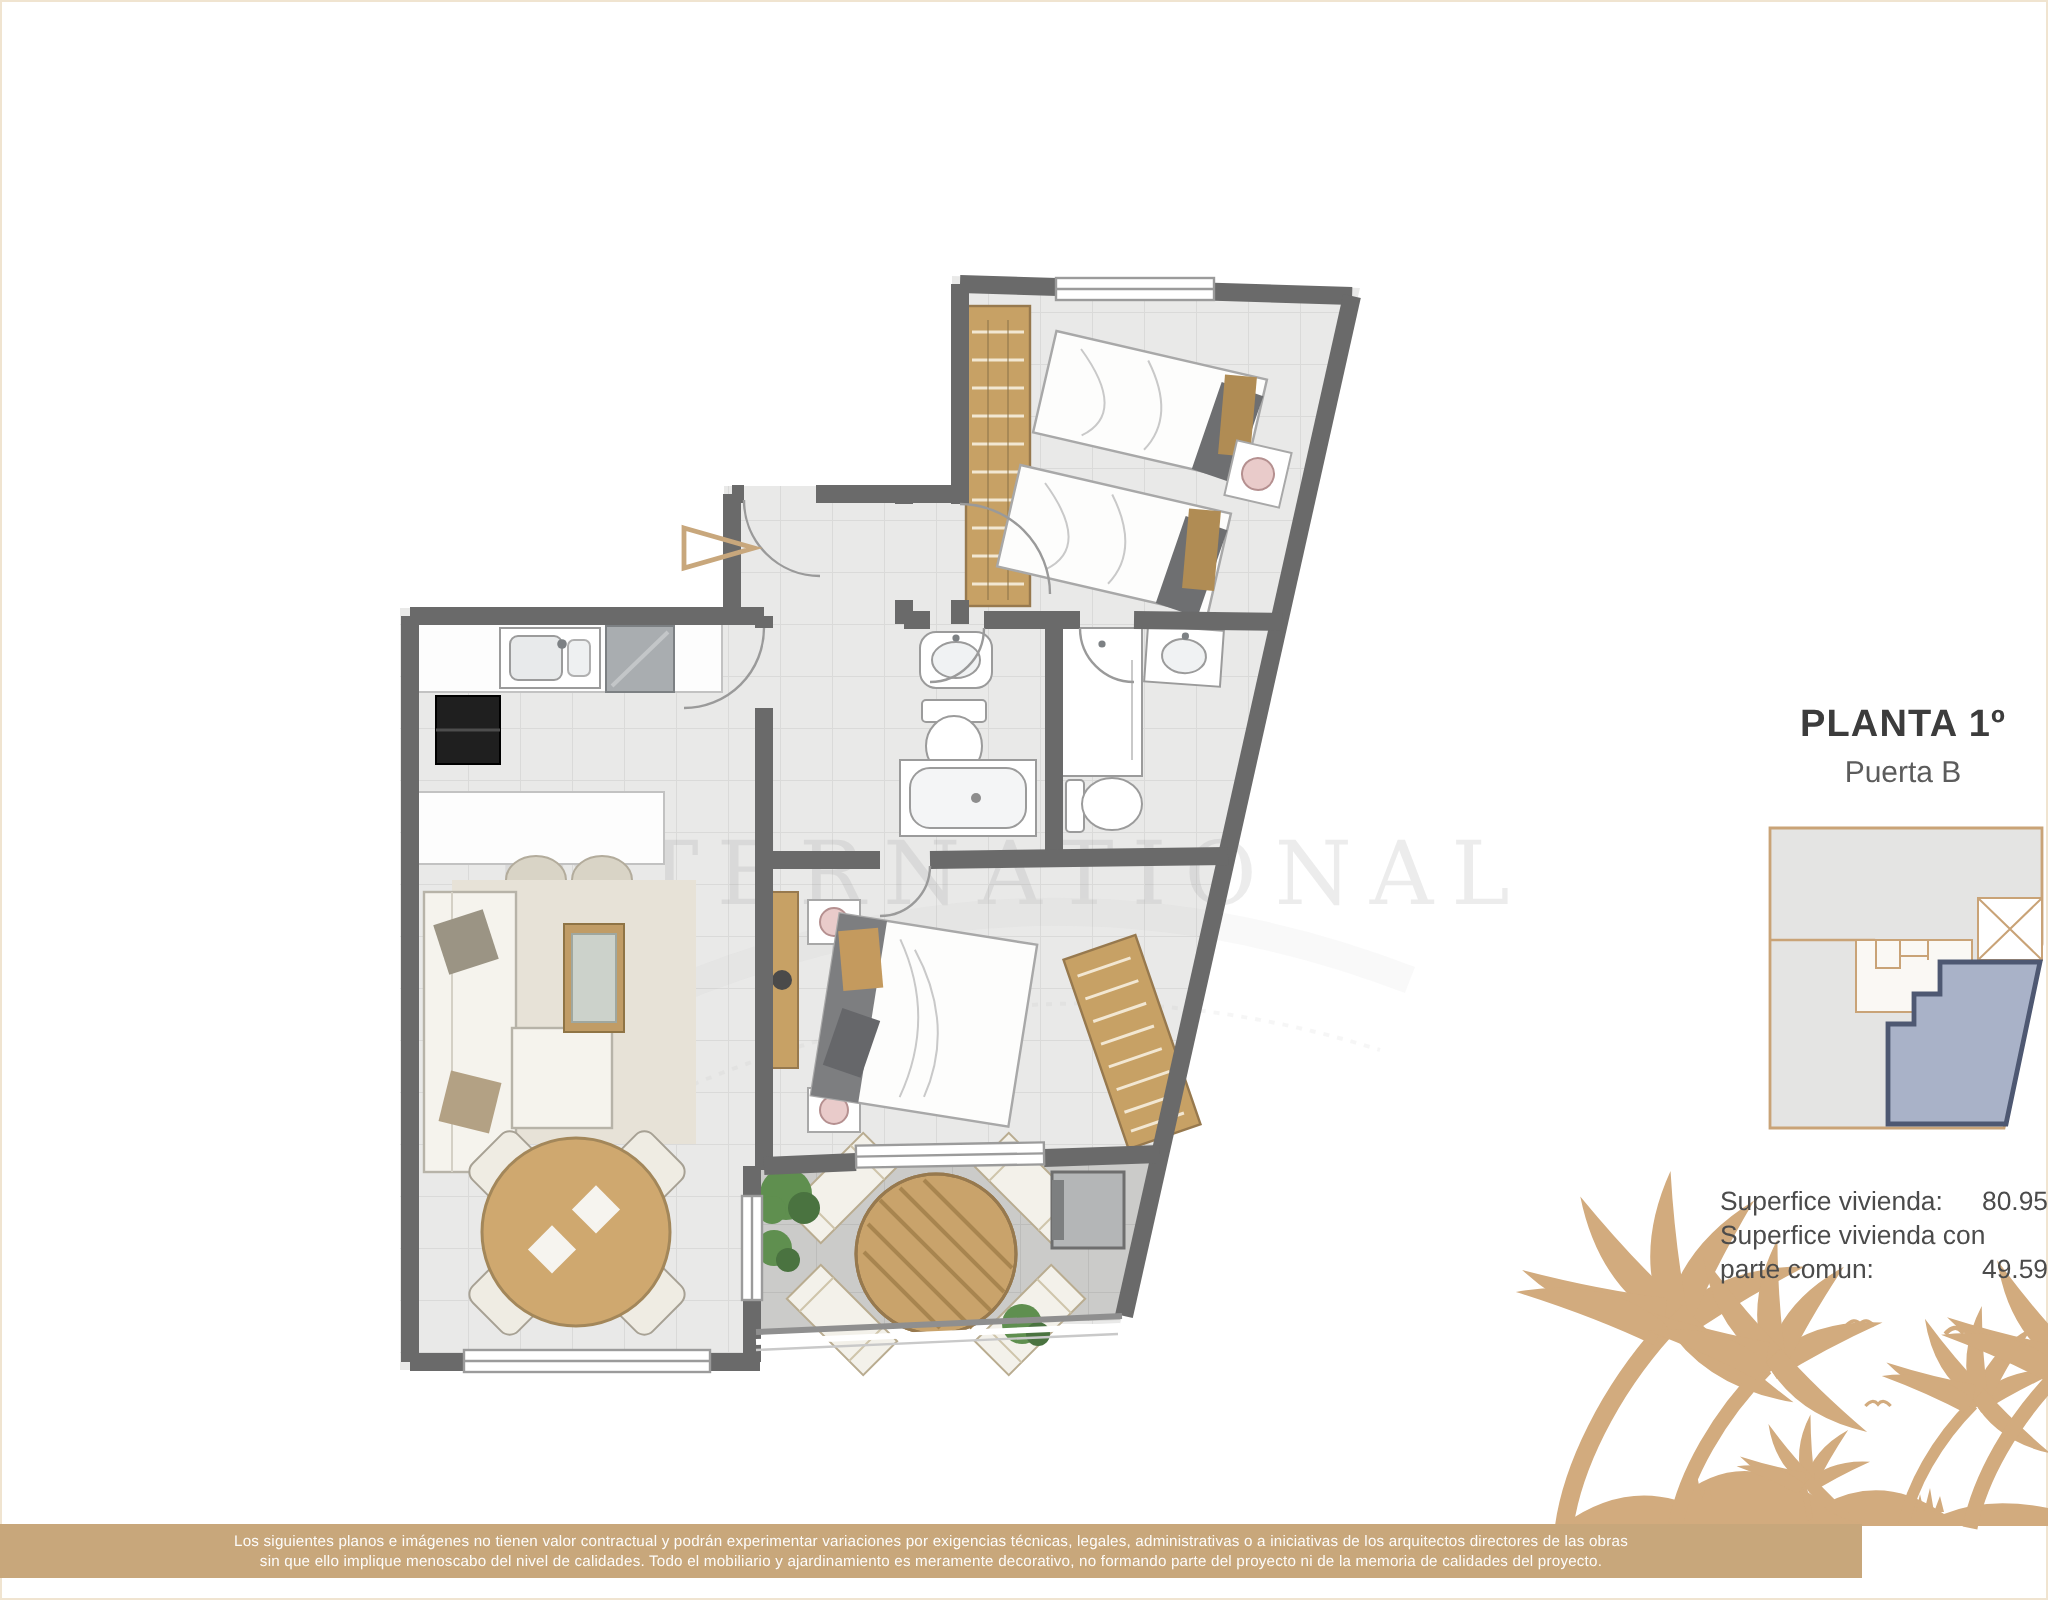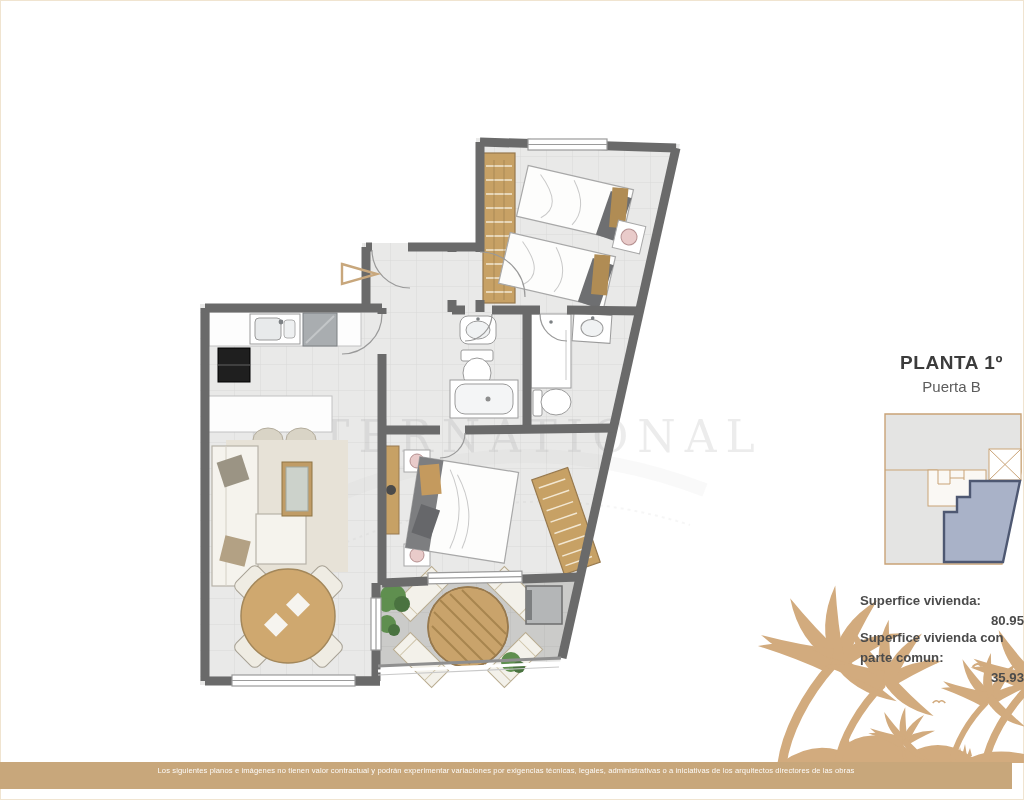--- a/index.html
+++ b/index.html
@@ -5,23 +5,23 @@
   html,body{margin:0;padding:0;background:#ffffff;}
   body{width:1024px;height:800px;position:relative;overflow:hidden;
        font-family:"Liberation Sans", sans-serif;}
   .frame{position:absolute;inset:0;border:1px solid #f0e4d0;pointer-events:none;}
   .plan-svg{position:absolute;left:0;top:0;}
   .plan-card{position:absolute;left:869px;top:352px;width:165px;text-align:center;}
   .plan-title{font-size:19px;font-weight:bold;letter-spacing:.6px;color:#3c3c3c;}
   .plan-subtitle{font-size:15px;color:#5c5c5c;margin-top:4px;}
   .area-block{position:absolute;left:860px;top:592px;width:164px;
               font-size:13.2px;color:#4b4b4b;line-height:17px;}
-  .area-row{display:flex;justify-content:space-between;font-weight:bold;}
-  .area-row .val{white-space:nowrap;margin-top:20px;}
-  .disclaimer{position:absolute;left:0;top:762px;width:1012px;height:27px;
+  .area-row{display:flex;justify-content:space-between;}
+  .area-row .val{white-space:nowrap;}
+  .disclaimer{position:absolute;left:0;top:762px;width:931px;height:27px;
               background:#c8a77b;color:rgba(255,255,255,.96);
               font-size:7.6px;line-height:9.6px;text-align:center;
               padding-top:4px;box-sizing:border-box;letter-spacing:.1px;}
 </style>
 </head>
 <body>
 
 <div class="frame"></div>
 
 <svg class="plan-svg" width="1024" height="800" viewBox="0 0 1024 800">
@@ -312,19 +312,20 @@
   <div class="area-row">
     <span>Superfice vivienda:</span>
     <span class="val">80.95</span>
   </div>
   <div class="area-row">
     <span>Superfice vivienda con</span>
     <span class="val"></span>
   </div>
   <div class="area-row">
     <span>parte comun:</span>
-    <span class="val">35.93</span>
+    <span class="val">49.59</span>
   </div>
 </div>
 
 <div class="disclaimer">
   <div>Los siguientes planos e imágenes no tienen valor contractual y podrán experimentar variaciones por exigencias técnicas, legales, administrativas o a iniciativas de los arquitectos directores de las obras</div>
+  <div>sin que ello implique menoscabo del nivel de calidades. Todo el mobiliario y ajardinamiento es meramente decorativo, no formando parte del proyecto ni de la memoria de calidades del proyecto.</div>
 </div>
 
 </body></html>

